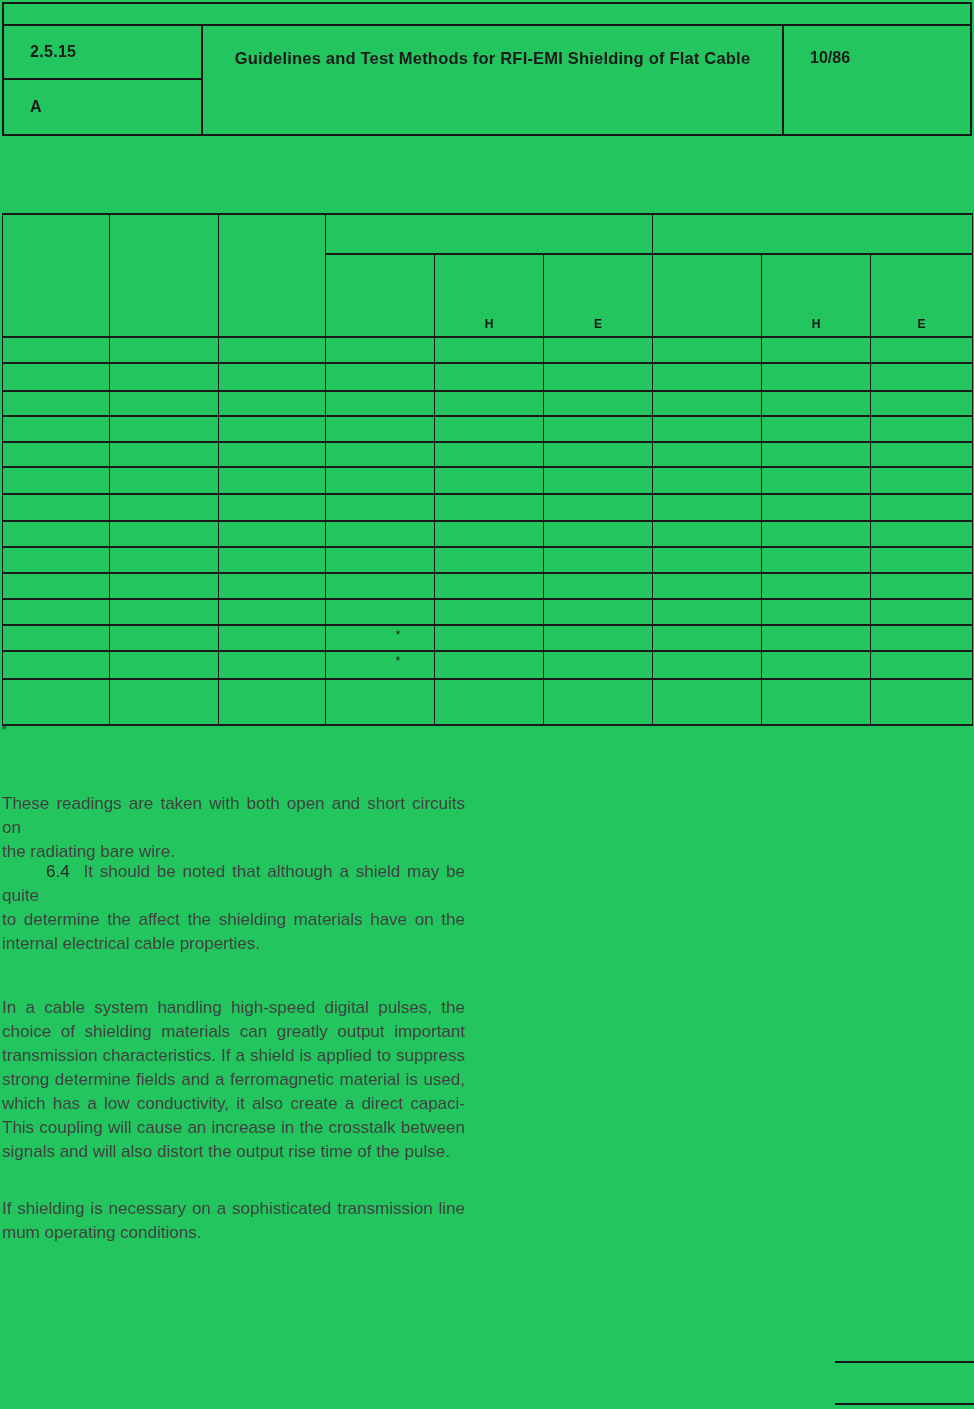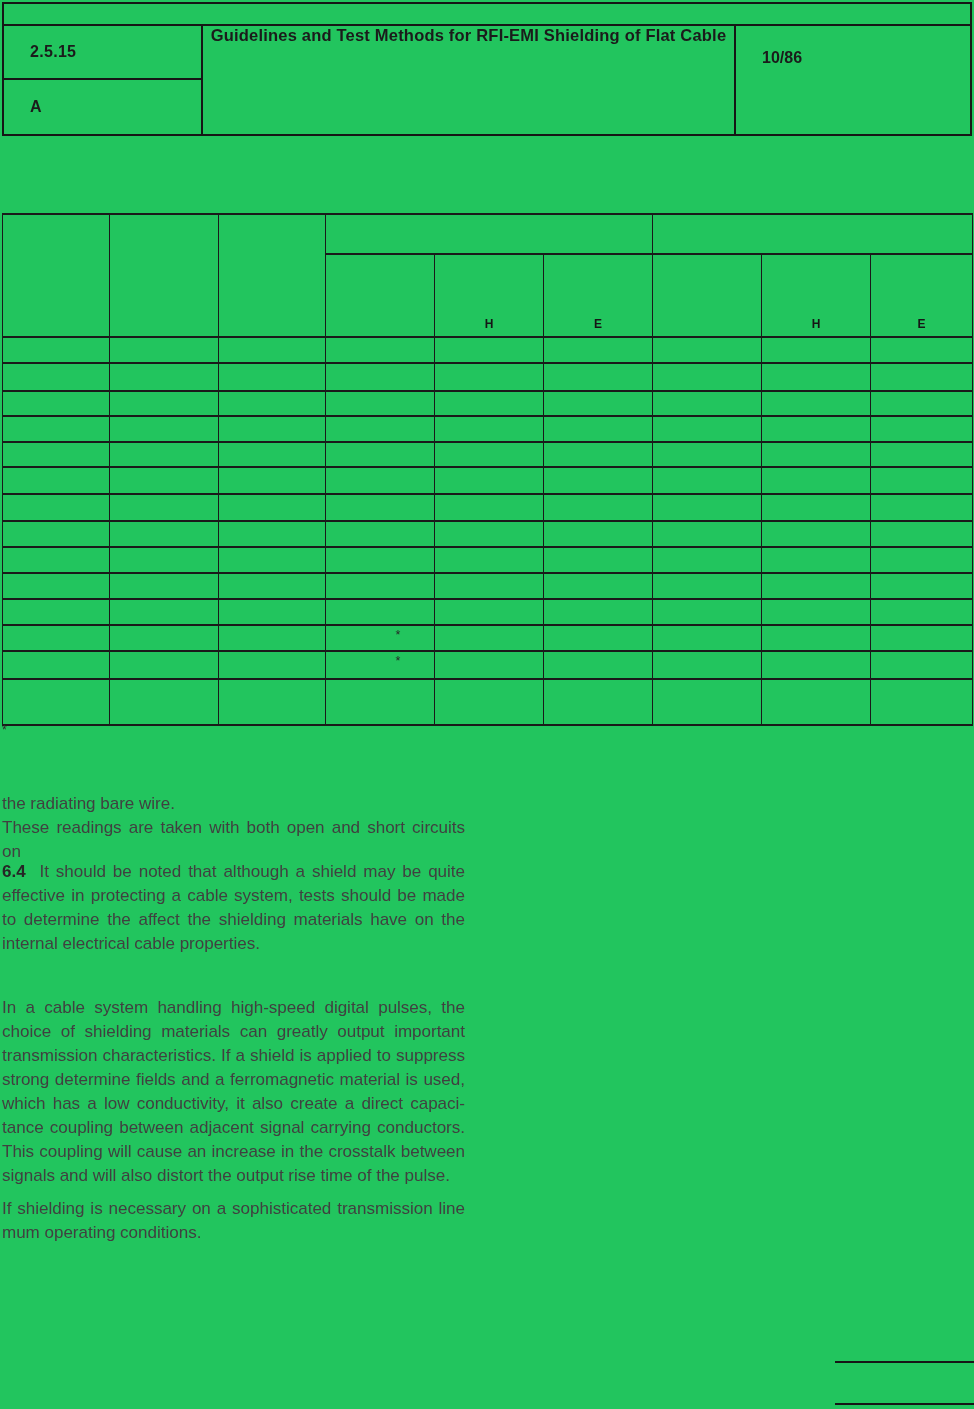--- a/index.html
+++ b/index.html
@@ -7,42 +7,42 @@
         font-family:"Liberation Sans","DejaVu Sans",sans-serif;color:#1b1b1b;}
 
   
   .hdr{position:absolute;left:2px;top:2px;width:966px;height:130px;border:2px solid #161616;}
   .hdr-top{height:20px;border-bottom:2px solid #161616;}
   .hdr-main{display:flex;height:108px;}
   .hdr-left{width:197px;border-right:2px solid #161616;display:flex;flex-direction:column;}
   .hdr-num{height:52px;border-bottom:2px solid #161616;display:flex;align-items:center;
            padding-left:26px;font-weight:bold;font-size:16px;letter-spacing:.3px;}
   .hdr-rev{flex:1;display:flex;align-items:center;padding-left:26px;font-weight:bold;font-size:16px;}
-  .hdr-title{flex:1;text-align:center;font-weight:bold;font-size:16.5px;
+  .hdr-title{flex:1;text-align:center;padding-top:23px;font-weight:bold;font-size:16.5px;
              border-right:2px solid #161616;letter-spacing:.2px;}
-  .hdr-date{width:234px;padding:23px 0 0 26px;font-weight:bold;font-size:16px;box-sizing:border-box;}
+  .hdr-date{width:186px;padding:23px 0 0 26px;font-weight:bold;font-size:16px;box-sizing:border-box;}
 
   
   .data-table{position:absolute;left:2px;top:213px;width:970px;border-collapse:collapse;table-layout:fixed;}
   .data-table td{border:solid #1a1a1a;border-width:2.5px 1.5px;padding:0;}
   .data-table tr.grp td{height:38px;}
   .data-table tr.sub td{height:76px;}
   .lbl{vertical-align:bottom;text-align:center;font-weight:bold;font-size:12px;
        padding-bottom:5px !important;color:#161616;}
   .note-cell{vertical-align:top;text-align:center;font-size:12.5px;color:#262626;
              padding-top:2px !important;padding-left:36px !important;}
 
   
   .fn-star{position:absolute;left:2px;top:723px;font-size:12px;color:#2c2c2c;}
 
   
   .txt{position:absolute;left:2px;width:463px;font-size:17px;line-height:24px;color:#404040;}
   .txt .ln{text-align:justify;text-align-last:justify;white-space:normal;}
   .txt .ln.last{text-align:left;text-align-last:left;}
-  .sec-num{font-weight:bold;color:#262626;}
+  .sec-num{font-weight:normal;color:#262626;margin-left:44px;}
   #footnote{top:792px;}
   #sec64{top:860px;}
   #para2{top:996px;}
   #para3{top:1161px;margin-top:36px;}
 
   
   .rule{position:absolute;left:835px;width:139px;height:2px;background:#161616;}
   #rule1{top:1361px;}
   #rule2{top:1403px;}
 </style>
@@ -246,38 +246,36 @@
           <td></td>
           <td></td>
           <td></td>
         </tr>
       </tbody>
   </table>
 
   <div class="fn-star">*</div>
 
   <div class="txt" id="footnote">
+    <div class="ln">These readings are taken with both open and short circuits on</div>
     <div class="ln last">the radiating bare wire.</div>
-    <div class="ln">These readings are taken with both open and short circuits on</div>
   </div>
 
   <div class="txt" id="sec64">
     <div class="ln"><span class="sec-num">6.4</span>&nbsp; <span>It should be noted that although a shield may be quite</span></div>
-    <div class="ln">effective in protecting a cable system, tests should be made</div>
     <div class="ln">to determine the affect the shielding materials have on the</div>
     <div class="ln last">internal electrical cable properties.</div>
   </div>
 
   <div class="txt" id="para2">
     <div class="ln">In a cable system handling high-speed digital pulses, the</div>
     <div class="ln">choice of shielding materials can greatly output important</div>
     <div class="ln">transmission characteristics. If a shield is applied to suppress</div>
     <div class="ln">strong determine fields and a ferromagnetic material is used,</div>
     <div class="ln">which has a low conductivity, it also create a direct capaci-</div>
-    <div class="ln">tance coupling between adjacent signal carrying conductors.</div>
     <div class="ln">This coupling will cause an increase in the crosstalk between</div>
     <div class="ln last">signals and will also distort the output rise time of the pulse.</div>
   </div>
 
   <div class="txt" id="para3">
     <div class="ln">If shielding is necessary on a sophisticated transmission line</div>
     <div class="ln last">mum operating conditions.</div>
   </div>
 
   <div class="rule" id="rule1"></div>

